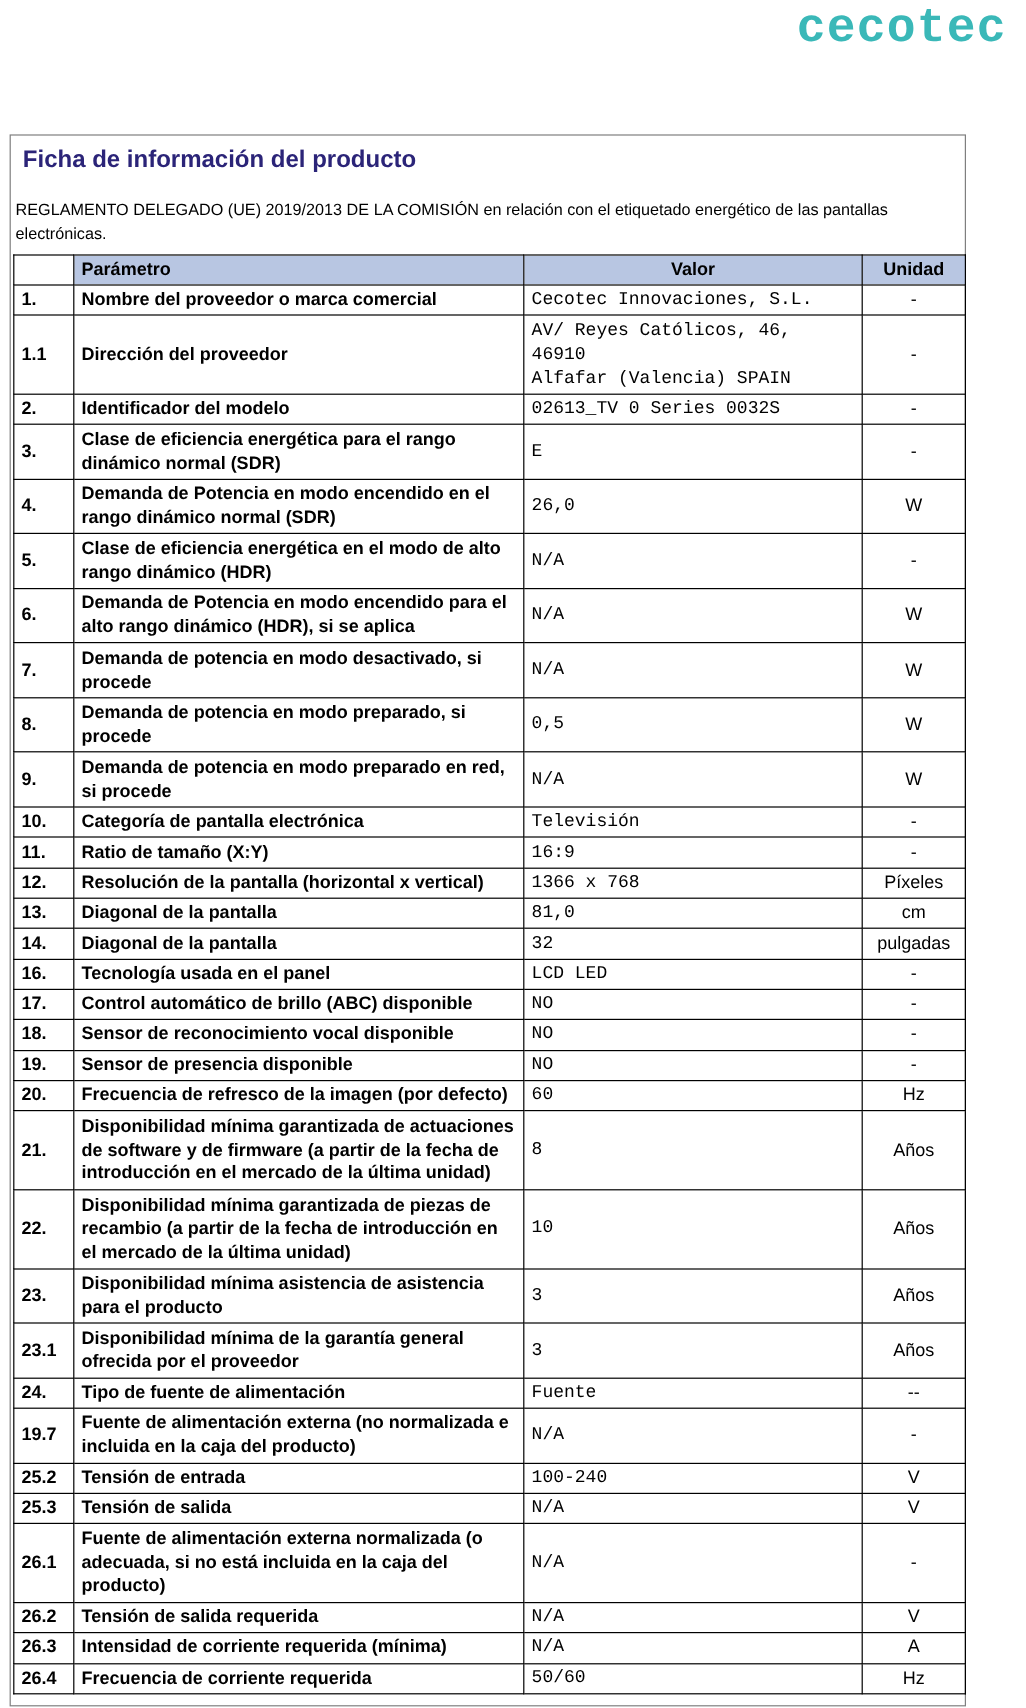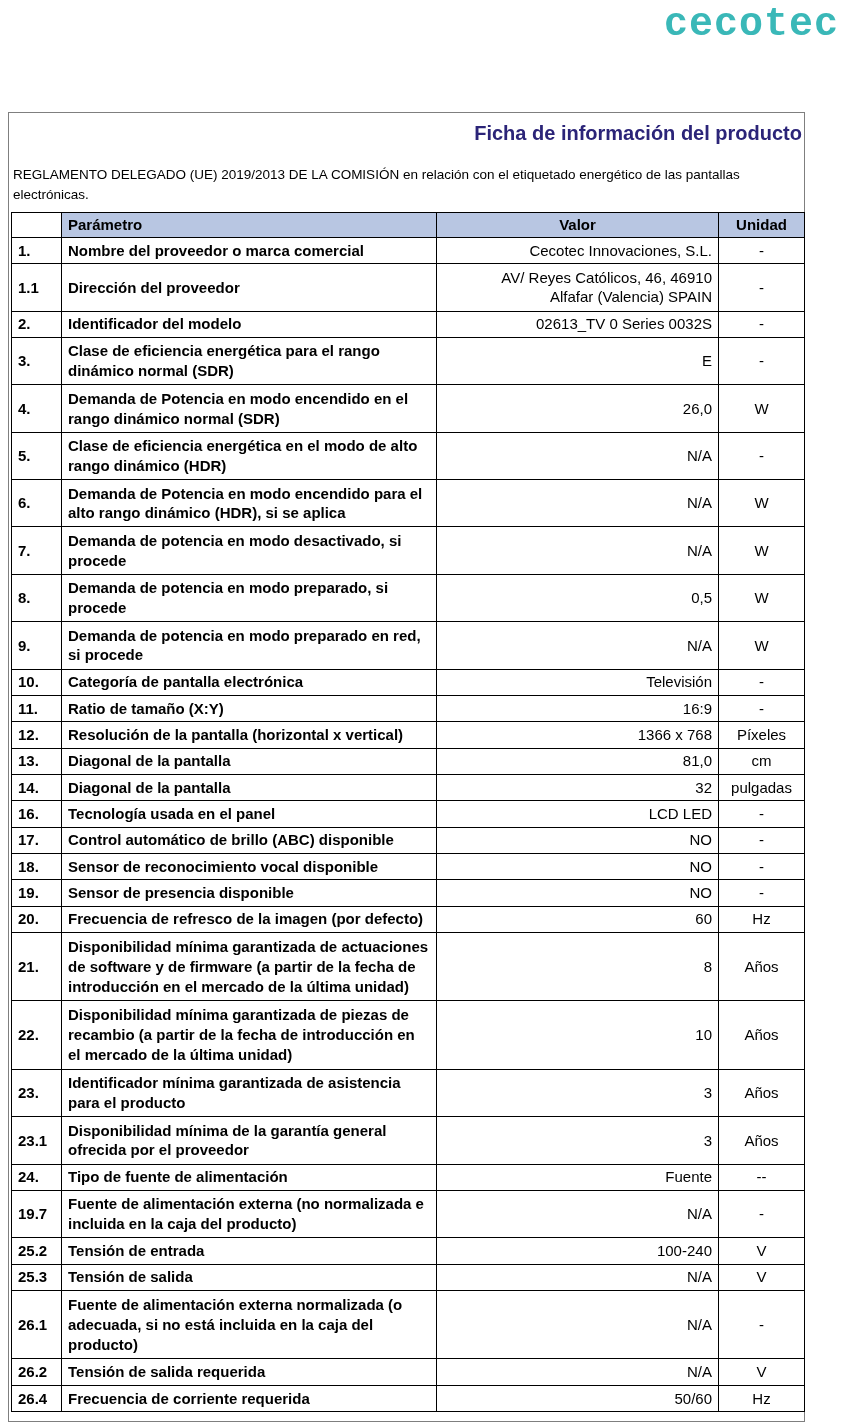--- a/index.html
+++ b/index.html
@@ -41,21 +41,20 @@
     height: 1310px;
     border: 1px solid var(--box-border);
     padding: 0 2px;
     background: #fff;
   }
   .title {
     font-size: 20px;
     font-weight: bold;
     color: var(--title-color);
     margin: 9px 0 20px 8px;
-    text-align: right;
   }
   .regulation {
     font-size: 13.5px;
     line-height: 1.45;
     margin: 0 0 8px 2px;
     max-width: 784px;
   }
   table.product-table {
     border-collapse: collapse;
     table-layout: fixed;
@@ -73,21 +72,21 @@
   .product-table thead th { height: 22px; }
   .hdr {
     background: var(--hdr-bg);
     font-weight: bold;
     text-align: center;
   }
   .hdr-blank { background: #ffffff; }
   .param-hdr { text-align: left; }
   .cell-num  { font-weight: bold; text-align: left; padding-left: 6px; }
   .cell-param{ font-weight: bold; text-align: left; }
-  .cell-valor{ text-align: right; white-space: pre-line; }
+  .cell-valor{ text-align: left; white-space: pre-line; font-family: Liberation Mono, monospace; }
   .cell-unidad{ text-align: center; }
 </style>
 </head>
 <body>
 
 <div class="page">
 
   <div class="logo">cecotec</div>
 
   <div class="sheet">
@@ -263,21 +262,21 @@
 
   <tr>
     <td class="cell-num">22.</td>
     <td class="cell-param">Disponibilidad mínima garantizada de piezas de recambio (a partir de la fecha de introducción en el mercado de la última unidad)</td>
     <td class="cell-valor">10</td>
     <td class="cell-unidad">Años</td>
   </tr>
 
   <tr>
     <td class="cell-num">23.</td>
-    <td class="cell-param">Identificador mínima garantizada de asistencia para el producto</td>
+    <td class="cell-param">Disponibilidad mínima asistencia de asistencia para el producto</td>
     <td class="cell-valor">3</td>
     <td class="cell-unidad">Años</td>
   </tr>
 
   <tr>
     <td class="cell-num">23.1</td>
     <td class="cell-param">Disponibilidad mínima de la garantía general ofrecida por el proveedor</td>
     <td class="cell-valor">3</td>
     <td class="cell-unidad">Años</td>
   </tr>
@@ -317,20 +316,26 @@
     <td class="cell-unidad">-</td>
   </tr>
 
   <tr>
     <td class="cell-num">26.2</td>
     <td class="cell-param">Tensión de salida requerida</td>
     <td class="cell-valor">N/A</td>
     <td class="cell-unidad">V</td>
   </tr>
 
+  <tr>
+    <td class="cell-num">26.3</td>
+    <td class="cell-param">Intensidad de corriente requerida (mínima)</td>
+    <td class="cell-valor">N/A</td>
+    <td class="cell-unidad">A</td>
+  </tr>
 
   <tr>
     <td class="cell-num">26.4</td>
     <td class="cell-param">Frecuencia de corriente requerida</td>
     <td class="cell-valor">50/60</td>
     <td class="cell-unidad">Hz</td>
   </tr>
 </tbody>
     </table>
 

